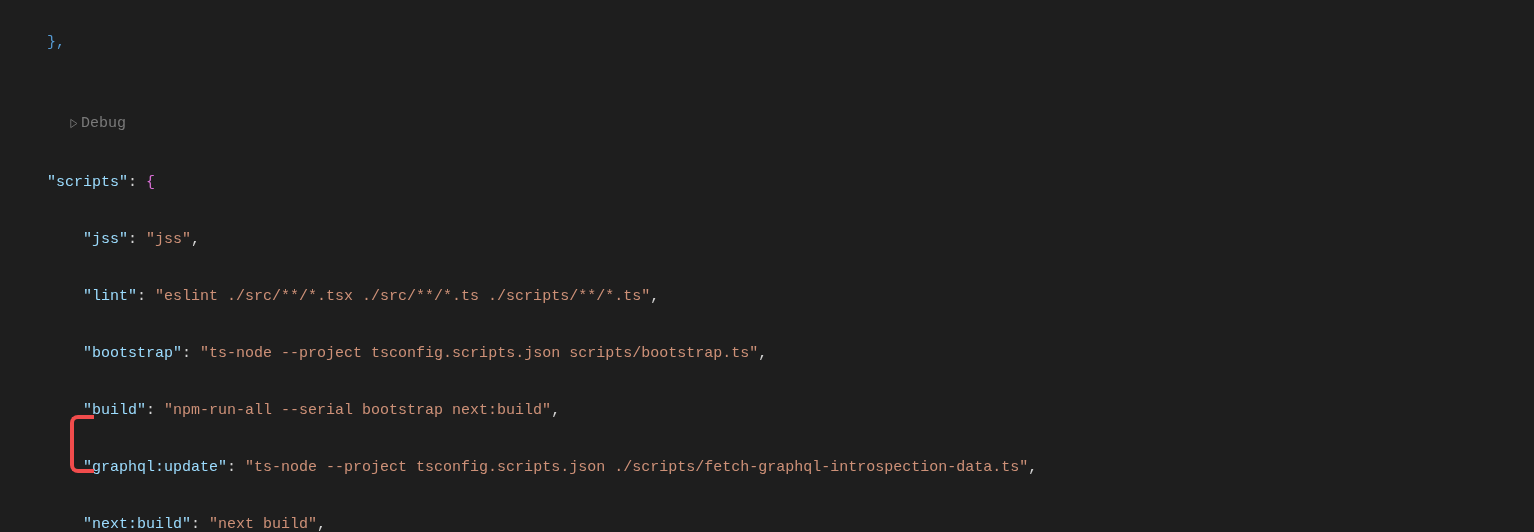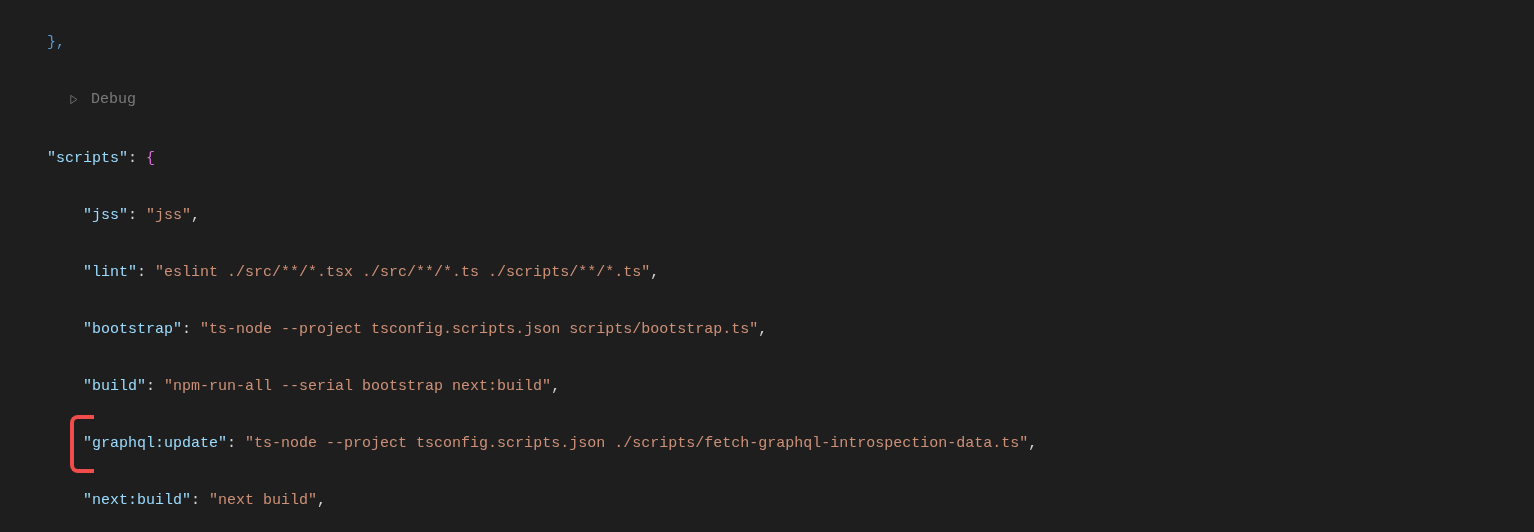--- a/index.html
+++ b/index.html
@@ -23,22 +23,23 @@
   .brace-pink { color: #da70d6; }
   .brace-blue { color: #569cd6; }
   .key { color: #9cdcfe; }
   .string { color: #ce9178; }
   .colon { color: #d4d4d4; }
   .comma { color: #d4d4d4; }
   .debug-hint {
     color: #7a7a7a;
     display: inline-flex;
     align-items: center;
-    gap: 12px;
+    gap: 2px;
     padding-left: 48px;
+    margin-top: 24px;
   }
   .debug-hint svg {
     width: 11px;
     height: 11px;
   }
   .highlight-bracket {
     position: absolute;
     left: 70px;
     width: 20px;
     height: 50px;

